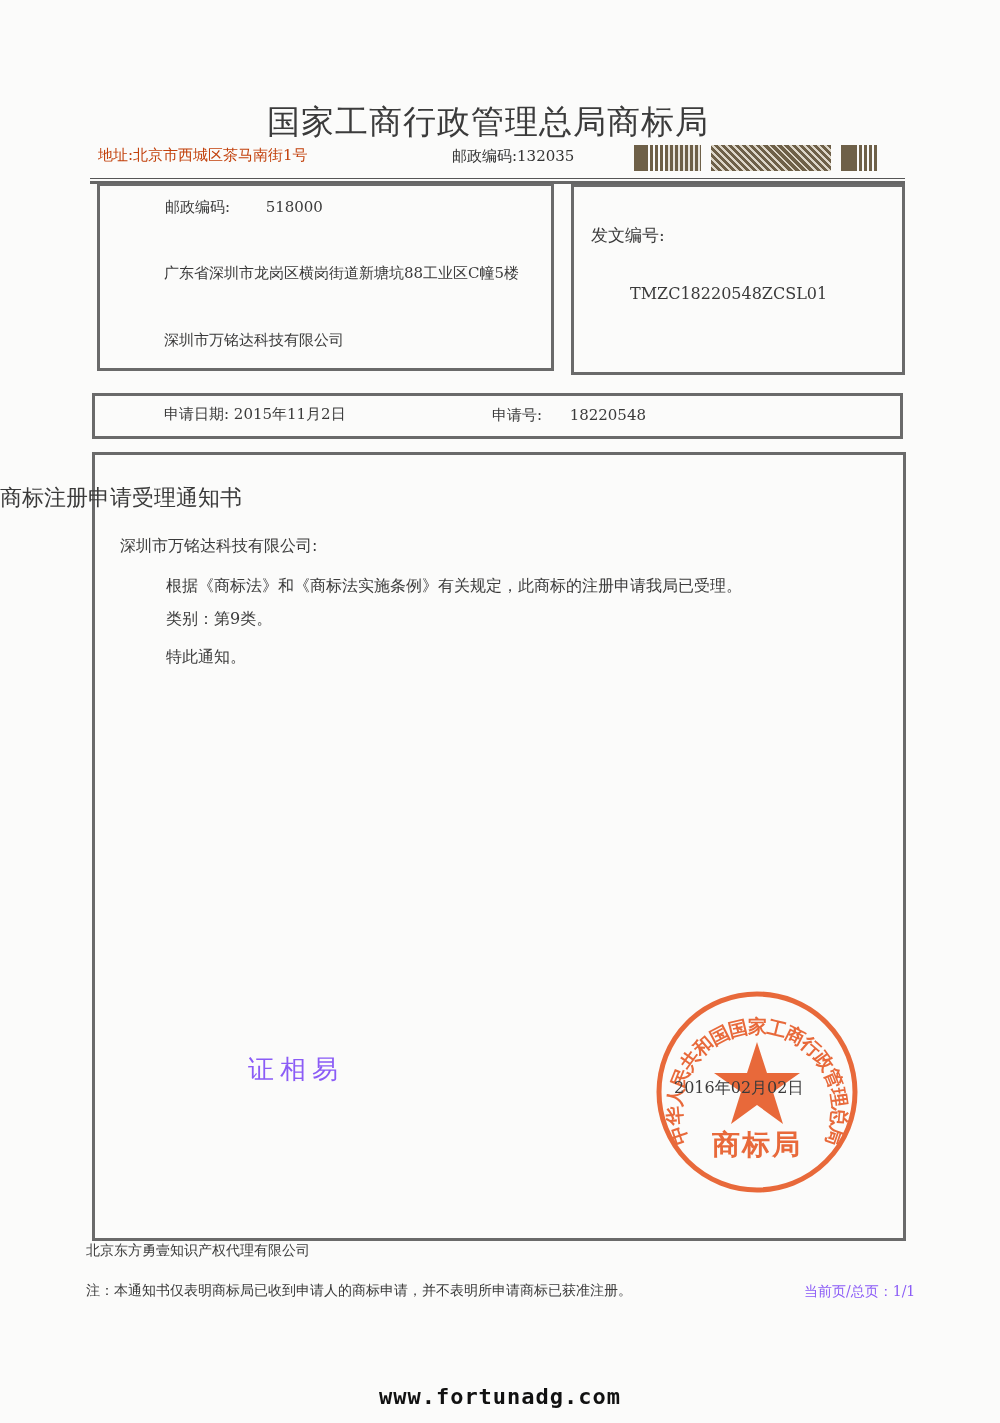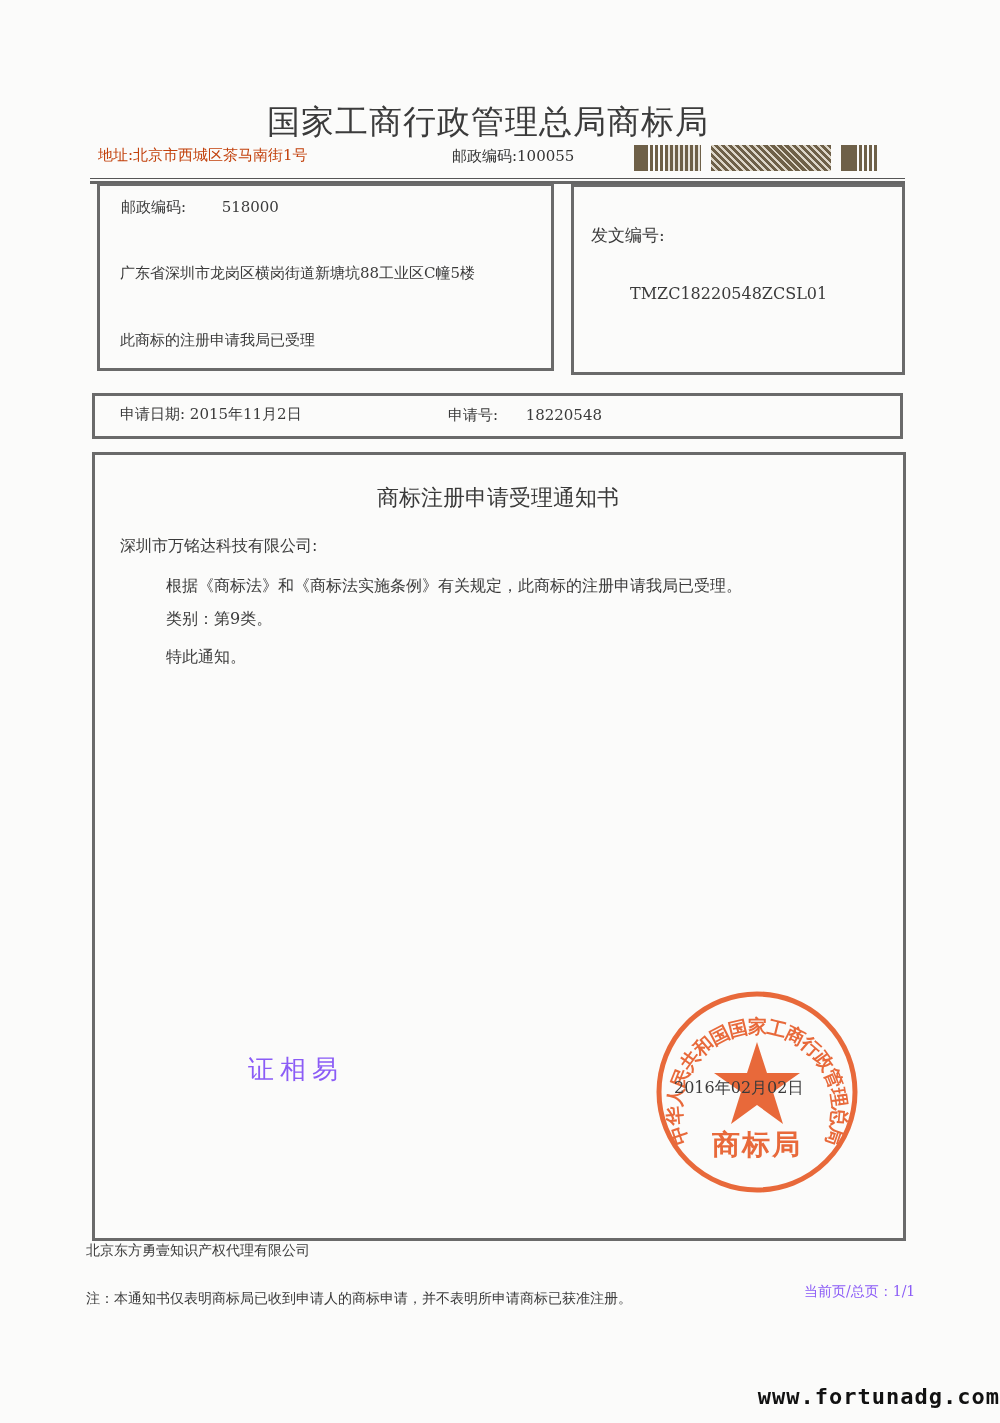--- a/index.html
+++ b/index.html
@@ -18,39 +18,39 @@
   .hdr-post { left: 452px; top: 147px; font-size: 15px; color: #333; }
   .barcode { left: 634px; top: 145px; width: 272px; height: 26px; display: flex; align-items: stretch; gap: 2px; }
   .barcode span { display: block; background: #6e6048; }
   .rule1 { left: 90px; top: 178px; width: 815px; height: 1px; background: #555; }
   .rule2 { left: 90px; top: 181px; width: 815px; height: 3px; background: #666; }
   .box { border: 3px solid #6a6a6a; box-sizing: border-box; }
   .box-left { left: 97px; top: 183px; width: 457px; height: 188px; }
   .box-right { left: 571px; top: 184px; width: 334px; height: 191px; }
   .box-date { left: 92px; top: 393px; width: 811px; height: 46px; }
   .box-main { left: 92px; top: 452px; width: 814px; height: 789px; }
-  .t15 { font-size: 15px; color: #3a3a3a; }
+  .t15 { font-size: 15px; color: #3a3a3a; margin-left: 44px; }
   .sans { font-family: "DejaVu Sans", "Liberation Sans", sans-serif; }
-  .notice-title { left: 0; width: 996px; top: 483px; text-align: center; font-size: 22px; color: #3a3a3a; }
+  .notice-title { left: 0; width: 996px; top: 483px; text-align: left; font-size: 22px; color: #3a3a3a; }
   .body-p { font-size: 16px; color: #3a3a3a; }
   .sig { left: 248px; top: 1052px; font-size: 26px; letter-spacing: 6px; color: #8b5cf6; }
   .seal { left: 655px; top: 990px; width: 204px; height: 204px; }
   .seal-date { left: 674px; top: 1078px; font-size: 16px; color: #3a3a3a; }
   .agent { left: 86px; top: 1242px; font-size: 14px; color: #3a3a3a; }
-  .note { left: 86px; top: 1282px; font-size: 14px; color: #3a3a3a; margin-top: 8px; }
+  .note { left: 86px; top: 1282px; font-size: 14px; color: #3a3a3a; }
   .page { left: 770px; top: 1283px; font-size: 14px; color: #8b5cf6; margin-left: 34px; }
-  .site { left: 0; width: 1000px; top: 1384px; text-align: right; font-family: "DejaVu Sans Mono", "Liberation Mono", monospace; font-weight: bold; font-size: 22px; color: #111; letter-spacing: 1px; }
+  .site { left: 0; width: 1000px; top: 1384px; text-align: center; font-family: "DejaVu Sans Mono", "Liberation Mono", monospace; font-weight: bold; font-size: 22px; color: #111; letter-spacing: 1px; }
 </style>
 </head>
 <body>
 
 <div class="abs title">国家工商行政管理总局商标局</div>
 <div class="abs hdr-addr">地址:北京市西城区茶马南街1号</div>
 <div class="abs hdr-post">
-  <span>邮政编码:</span><span>100055</span>
+  <span>邮政编码:</span><span>132035</span>
 </div>
 <div class="abs barcode">
   <span style="width:14px"></span>
     <span style="width:3px"></span>
     <span style="width:3px"></span>
     <span style="width:3px"></span>
   <span style="width:36px;background:repeating-linear-gradient(90deg,#6e6048 0 3px,#e8e4dc 3px 5px),#6e6048;"></span>
   <span style="width:6px;background:transparent"></span>
   <span style="width:120px;background:repeating-linear-gradient(45deg,#6e6048 0 3px,#ddd6c8 3px 5px);"></span>
   <span style="width:6px;background:transparent"></span>
@@ -63,21 +63,21 @@
 <div class="abs rule1"></div>
 <div class="abs rule2"></div>
 
 <div class="abs box box-left"></div>
 <div class="abs t15" style="left:121px;top:198px;">
   <span>邮政编码:</span>
   <span style="display:inline-block;width:26px"></span>
   <span>518000</span>
 </div>
 <div class="abs t15" style="left:120px;top:264px;">广东省深圳市龙岗区横岗街道新塘坑88工业区C幢5楼</div>
-<div class="abs t15 sans" style="left:120px;top:331px;">此商标的注册申请我局已受理</div>
+<div class="abs t15 sans" style="left:120px;top:331px;">深圳市万铭达科技有限公司</div>
 
 <div class="abs box box-right"></div>
 <div class="abs" style="left:591px;top:224px;font-size:17px;">发文编号:</div>
 <div class="abs" style="left:630px;top:284px;font-size:16px;">TMZC18220548ZCSL01</div>
 
 <div class="abs box box-date"></div>
 <div class="abs t15" style="left:120px;top:405px;">
   <span>申请日期:</span>
   <span>2015年11月2日</span>
 </div>

